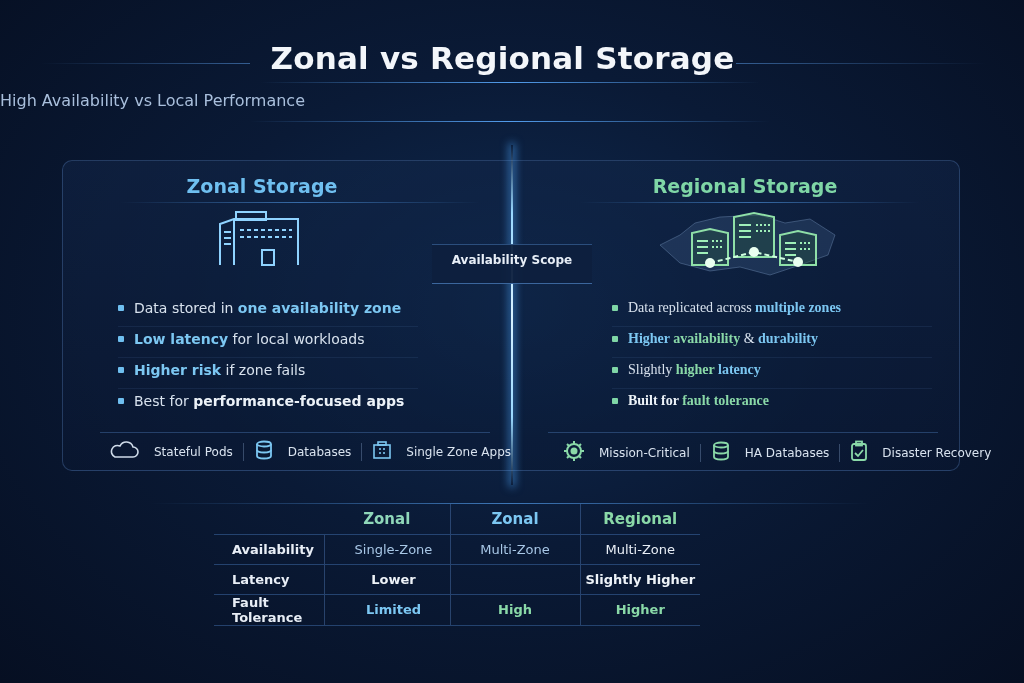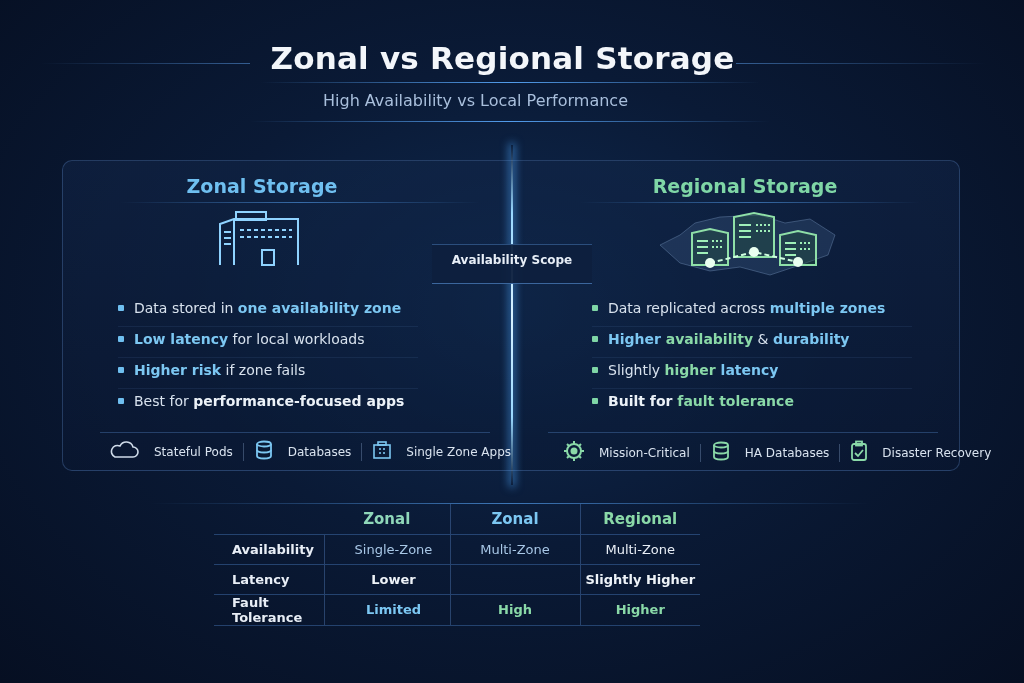--- a/index.html
+++ b/index.html
@@ -13,21 +13,21 @@
   .title {
     position: absolute; left: 0; width: 1005px; top: 40px;
     text-align: center; font-size: 31px; font-weight: bold; color: #f3f6fa;
     letter-spacing: 0.2px;
   }
   .title-line { position: absolute; top: 63px; height: 1px; background: linear-gradient(90deg, rgba(80,140,210,0) , rgba(80,140,210,0.6)); }
   .title-line.l { left: 40px; width: 210px; }
   .title-line.r { left: 736px; width: 250px; transform: scaleX(-1); }
   .subtitle {
     position: absolute; left: 0; width: 951px; top: 91px;
-    text-align: center; font-size: 16px; color: #a9bfdc;
+    font-size: 16px; color: #a9bfdc;
   }
   .glow-line { position: absolute; height: 1px; background: linear-gradient(90deg, rgba(60,140,230,0), rgba(90,170,255,0.9), rgba(60,140,230,0)); }
   .panel {
     position: absolute; left: 62px; top: 160px; width: 898px; height: 311px;
     border: 1px solid rgba(90,130,190,0.35); border-radius: 10px;
     background: linear-gradient(180deg, rgba(18,38,72,0.55), rgba(10,24,50,0.55));
   }
   .divider {
     position: absolute; left: 511px; top: 145px; width: 2px; height: 340px;
     background: linear-gradient(180deg, rgba(120,200,255,0), #9ad8ff 20%, #d8f2ff 50%, #9ad8ff 80%, rgba(120,200,255,0));
@@ -167,21 +167,21 @@
         <line x1="106" y1="26" x2="120" y2="26" stroke-dasharray="2 2"></line>
       <line x1="150" y1="38" x2="162" y2="38" stroke-dasharray="2 2"></line>
         <line x1="150" y1="44" x2="162" y2="44" stroke-dasharray="2 2"></line>
     </g>
     <path d="M60 58 L104 47 L148 57" fill="none" stroke="#cfffe0" stroke-width="2" stroke-dasharray="5 3"></path>
     <circle cx="60" cy="58" r="5" fill="#e9fff0"></circle>
       <circle cx="104" cy="47" r="5" fill="#e9fff0"></circle>
       <circle cx="148" cy="57" r="5" fill="#e9fff0"></circle>
   </svg>
 </div>
-<ul class="bullets r" style="left:592px;top:296px;width:320px;">
+<ul class="bullets r" style="left:612px;top:296px;width:320px;font-family:Liberation Serif, serif;">
   <li><span>Data replicated across </span><span class="hl-blue">multiple zones</span></li>
   <li><span class="hl-blue">Higher</span><span class="hl-green"> availability</span><span> &amp; </span><span class="hl-blue">durability</span></li>
   <li><span>Slightly </span><span class="hl-green">higher</span><span class="hl-blue"> latency</span></li>
   <li style="border-bottom:none"><span class="hl-white">Built for </span><span class="hl-green">fault tolerance</span></li>
 </ul>
 <div class="tags-line" style="left:548px;top:432px;width:390px;"></div>
 <div class="tags" style="left:563px;top:440px;">
   <div class="tag">
     <span><svg width="22" height="22" viewBox="0 0 22 22">
           <g fill="none" stroke="#8ad9a8" stroke-width="2">

